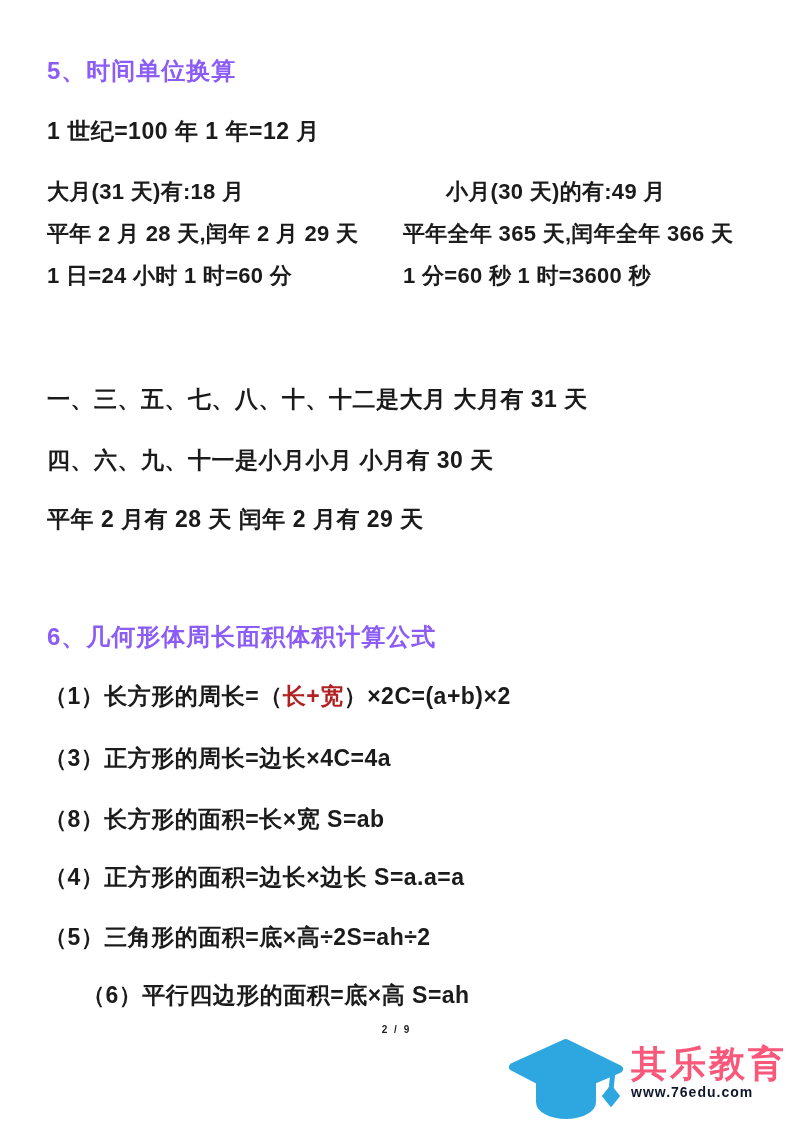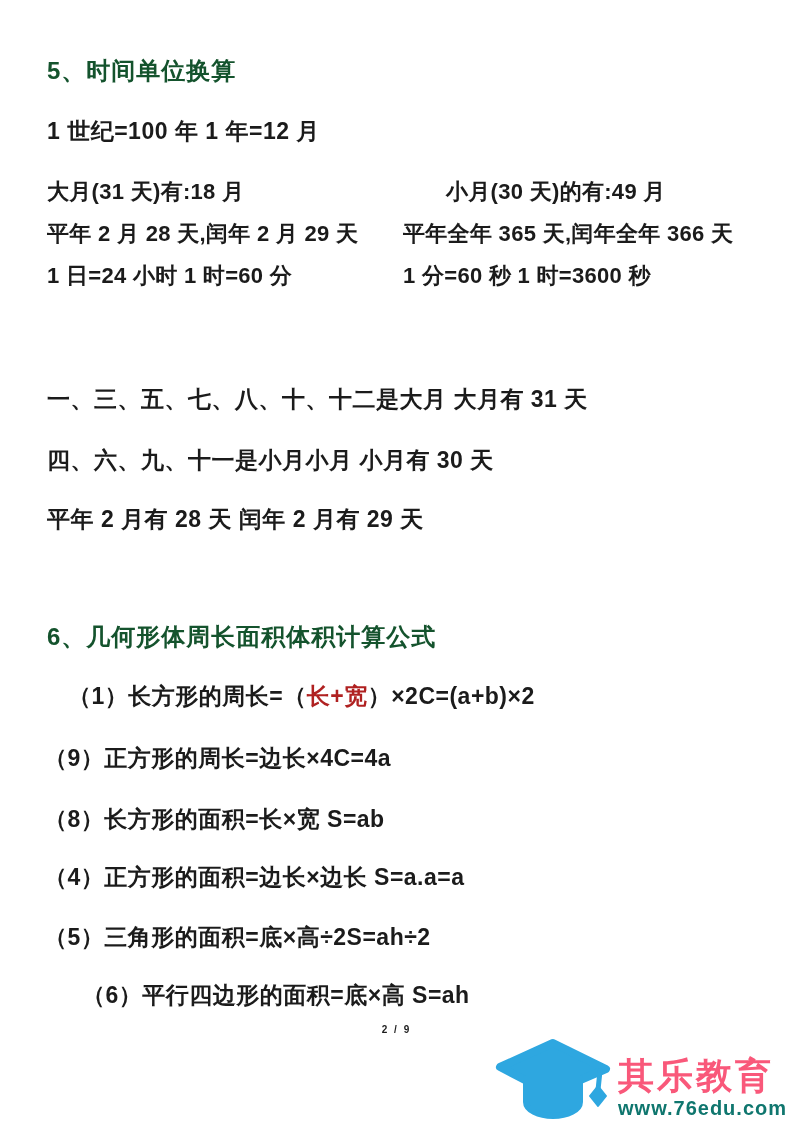--- a/index.html
+++ b/index.html
@@ -11,21 +11,21 @@
     background: #ffffff;
     overflow: hidden;
     font-family: "Liberation Sans", "DejaVu Sans", sans-serif;
     font-weight: 700;
     color: #1b1b1b;
   }
   .abs { position: absolute; white-space: nowrap; }
   .heading {
     font-size: 24px;
     letter-spacing: 1px;
-    color: #14532d;
+    color: #8b5cf6;
   }
   .bodyline {
     font-size: 23px;
     letter-spacing: 0.5px;
     color: #1b1b1b;
   }
   .colcell {
     font-size: 22px;
     letter-spacing: 0.3px;
     color: #1b1b1b;
@@ -41,34 +41,34 @@
     text-align: center;
     font-size: 10px;
     letter-spacing: 2px;
     color: #1b1b1b;
   }
   .logo {
     position: absolute;
     right: 6px;
     bottom: 2px;
     display: flex;
-    align-items: flex-end;
+    align-items: flex-start;
   }
   .logo-cap { width: 122px; height: 84px; margin-right: 4px; }
   .logo-text-block { display: flex; flex-direction: column; padding-top: 10px; }
   .logo-brand {
     font-size: 36px;
     letter-spacing: 3px;
     color: #F9587A;
     line-height: 1.0;
   }
   .logo-url {
-    font-size: 20px;
+    font-size: 14px;
     letter-spacing: 1px;
-    color: #0f766e;
+    color: #0f172a;
     line-height: 1.2;
     margin-top: 2px;
   }
 </style>
 </head>
 <body>
 
 <div class="page">
 
   <div class="abs heading" style="left:47px; top:55px;">5、时间单位换算</div>
@@ -83,25 +83,25 @@
 
   <div class="abs colcell" style="left:47px; top:261px;">1 日=24 小时 1 时=60 分</div>
   <div class="abs colcell" style="left:403px; top:261px;">1 分=60 秒 1 时=3600 秒</div>
 
   <div class="abs bodyline" style="left:47px; top:384px;">一、三、五、七、八、十、十二是大月 大月有 31 天</div>
   <div class="abs bodyline" style="left:47px; top:445px;">四、六、九、十一是小月小月 小月有 30 天</div>
   <div class="abs bodyline" style="left:47px; top:504px;">平年 2 月有 28 天 闰年 2 月有 29 天</div>
 
   <div class="abs heading" style="left:47px; top:621px;">6、几何形体周长面积体积计算公式</div>
 
-  <div class="abs formula" style="left:44px; top:681px;margin-left:24px;">
+  <div class="abs formula" style="left:44px; top:681px;">
     <span>（1）长方形的周长=（</span><span class="red-part">长+宽</span><span>）×2C=(a+b)×2</span>
   </div>
 
-  <div class="abs formula" style="left:44px; top:743px;">（9）正方形的周长=边长×4C=4a</div>
+  <div class="abs formula" style="left:44px; top:743px;">（3）正方形的周长=边长×4C=4a</div>
   <div class="abs formula" style="left:44px; top:804px;">（8）长方形的面积=长×宽 S=ab</div>
   <div class="abs formula" style="left:44px; top:862px;">（4）正方形的面积=边长×边长 S=a.a=a</div>
   <div class="abs formula" style="left:44px; top:922px;">（5）三角形的面积=底×高÷2S=ah÷2</div>
   <div class="abs formula" style="left:44px; top:980px;margin-left:38px;">（6）平行四边形的面积=底×高 S=ah</div>
 
   <div class="abs page-number" style="top:1024px;">2 / 9</div>
 
   <div class="logo">
     <svg class="logo-cap" viewBox="0 0 122 84" xmlns="http://www.w3.org/2000/svg" aria-hidden="true">
       <g fill="#2EA7E0" stroke="#2EA7E0" stroke-linejoin="round">

